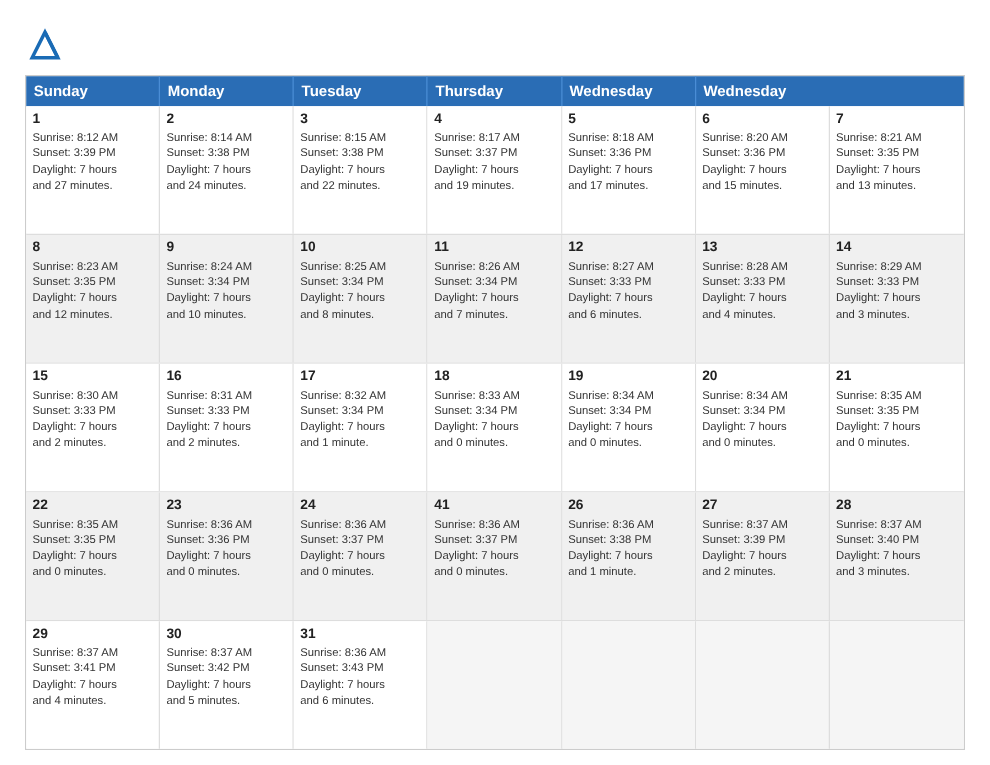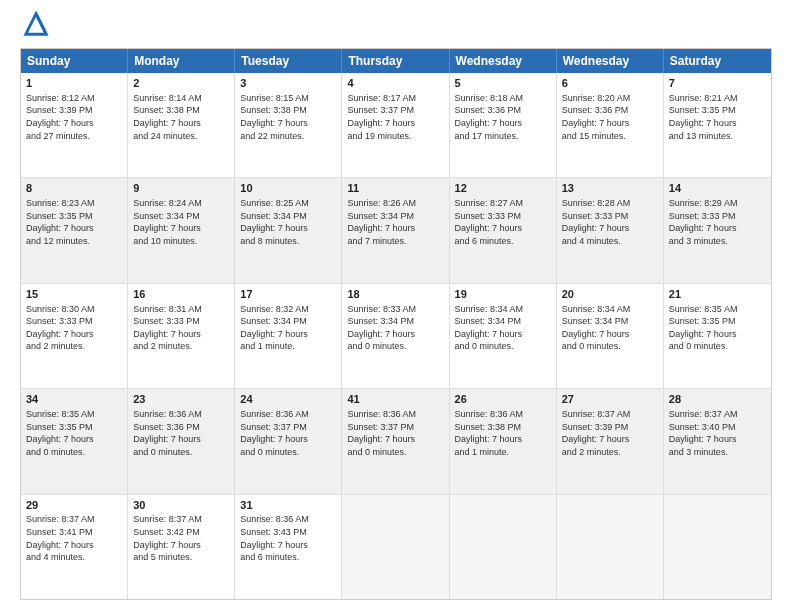--- a/index.html
+++ b/index.html
@@ -6,21 +6,21 @@
     body {
       font-family: Arial, sans-serif;
       background: #fff;
       width: 792px;
       height: 612px;
       overflow: hidden;
     }
     .page {
       width: 792px;
       height: 612px;
-      padding: 10px 20px 12px 20px;
+      padding: 22px 20px 12px 20px;
       display: flex;
       flex-direction: column;
     }
     .header {
       display: flex;
       justify-content: space-between;
       align-items: flex-start;
       margin-bottom: 10px;
     }
     .logo {
@@ -150,21 +150,20 @@
   </div>
 
   <div class="calendar">
     <div class="cal-header" id="cal-header-row">
         <div class="cal-header-cell">Sunday</div>
         <div class="cal-header-cell">Monday</div>
         <div class="cal-header-cell">Tuesday</div>
         <div class="cal-header-cell">Thursday</div>
         <div class="cal-header-cell">Wednesday</div>
         <div class="cal-header-cell">Wednesday</div>
-        <div class="cal-header-cell">Saturday</div>
       </div>
     <div class="cal-body" id="cal-body">
         <div class="cal-row">
           <div class="cal-cell"><span class="day-num">1</span><span class="cell-text">Sunrise: 8:12 AM<br>Sunset: 3:39 PM<br>Daylight: 7 hours<br>and 27 minutes.</span></div>
           <div class="cal-cell"><span class="day-num">2</span><span class="cell-text">Sunrise: 8:14 AM<br>Sunset: 3:38 PM<br>Daylight: 7 hours<br>and 24 minutes.</span></div>
           <div class="cal-cell"><span class="day-num">3</span><span class="cell-text">Sunrise: 8:15 AM<br>Sunset: 3:38 PM<br>Daylight: 7 hours<br>and 22 minutes.</span></div>
           <div class="cal-cell"><span class="day-num">4</span><span class="cell-text">Sunrise: 8:17 AM<br>Sunset: 3:37 PM<br>Daylight: 7 hours<br>and 19 minutes.</span></div>
           <div class="cal-cell"><span class="day-num">5</span><span class="cell-text">Sunrise: 8:18 AM<br>Sunset: 3:36 PM<br>Daylight: 7 hours<br>and 17 minutes.</span></div>
           <div class="cal-cell"><span class="day-num">6</span><span class="cell-text">Sunrise: 8:20 AM<br>Sunset: 3:36 PM<br>Daylight: 7 hours<br>and 15 minutes.</span></div>
           <div class="cal-cell"><span class="day-num">7</span><span class="cell-text">Sunrise: 8:21 AM<br>Sunset: 3:35 PM<br>Daylight: 7 hours<br>and 13 minutes.</span></div>
@@ -181,21 +180,21 @@
         <div class="cal-row">
           <div class="cal-cell"><span class="day-num">15</span><span class="cell-text">Sunrise: 8:30 AM<br>Sunset: 3:33 PM<br>Daylight: 7 hours<br>and 2 minutes.</span></div>
           <div class="cal-cell"><span class="day-num">16</span><span class="cell-text">Sunrise: 8:31 AM<br>Sunset: 3:33 PM<br>Daylight: 7 hours<br>and 2 minutes.</span></div>
           <div class="cal-cell"><span class="day-num">17</span><span class="cell-text">Sunrise: 8:32 AM<br>Sunset: 3:34 PM<br>Daylight: 7 hours<br>and 1 minute.</span></div>
           <div class="cal-cell"><span class="day-num">18</span><span class="cell-text">Sunrise: 8:33 AM<br>Sunset: 3:34 PM<br>Daylight: 7 hours<br>and 0 minutes.</span></div>
           <div class="cal-cell"><span class="day-num">19</span><span class="cell-text">Sunrise: 8:34 AM<br>Sunset: 3:34 PM<br>Daylight: 7 hours<br>and 0 minutes.</span></div>
           <div class="cal-cell"><span class="day-num">20</span><span class="cell-text">Sunrise: 8:34 AM<br>Sunset: 3:34 PM<br>Daylight: 7 hours<br>and 0 minutes.</span></div>
           <div class="cal-cell"><span class="day-num">21</span><span class="cell-text">Sunrise: 8:35 AM<br>Sunset: 3:35 PM<br>Daylight: 7 hours<br>and 0 minutes.</span></div>
         </div>
         <div class="cal-row">
-          <div class="cal-cell shaded"><span class="day-num">34</span><span class="cell-text">Sunrise: 8:35 AM<br>Sunset: 3:35 PM<br>Daylight: 7 hours<br>and 0 minutes.</span></div>
+          <div class="cal-cell shaded"><span class="day-num">22</span><span class="cell-text">Sunrise: 8:35 AM<br>Sunset: 3:35 PM<br>Daylight: 7 hours<br>and 0 minutes.</span></div>
           <div class="cal-cell shaded"><span class="day-num">23</span><span class="cell-text">Sunrise: 8:36 AM<br>Sunset: 3:36 PM<br>Daylight: 7 hours<br>and 0 minutes.</span></div>
           <div class="cal-cell shaded"><span class="day-num">24</span><span class="cell-text">Sunrise: 8:36 AM<br>Sunset: 3:37 PM<br>Daylight: 7 hours<br>and 0 minutes.</span></div>
           <div class="cal-cell shaded"><span class="day-num">41</span><span class="cell-text">Sunrise: 8:36 AM<br>Sunset: 3:37 PM<br>Daylight: 7 hours<br>and 0 minutes.</span></div>
           <div class="cal-cell shaded"><span class="day-num">26</span><span class="cell-text">Sunrise: 8:36 AM<br>Sunset: 3:38 PM<br>Daylight: 7 hours<br>and 1 minute.</span></div>
           <div class="cal-cell shaded"><span class="day-num">27</span><span class="cell-text">Sunrise: 8:37 AM<br>Sunset: 3:39 PM<br>Daylight: 7 hours<br>and 2 minutes.</span></div>
           <div class="cal-cell shaded"><span class="day-num">28</span><span class="cell-text">Sunrise: 8:37 AM<br>Sunset: 3:40 PM<br>Daylight: 7 hours<br>and 3 minutes.</span></div>
         </div>
         <div class="cal-row">
           <div class="cal-cell"><span class="day-num">29</span><span class="cell-text">Sunrise: 8:37 AM<br>Sunset: 3:41 PM<br>Daylight: 7 hours<br>and 4 minutes.</span></div>
           <div class="cal-cell"><span class="day-num">30</span><span class="cell-text">Sunrise: 8:37 AM<br>Sunset: 3:42 PM<br>Daylight: 7 hours<br>and 5 minutes.</span></div>

